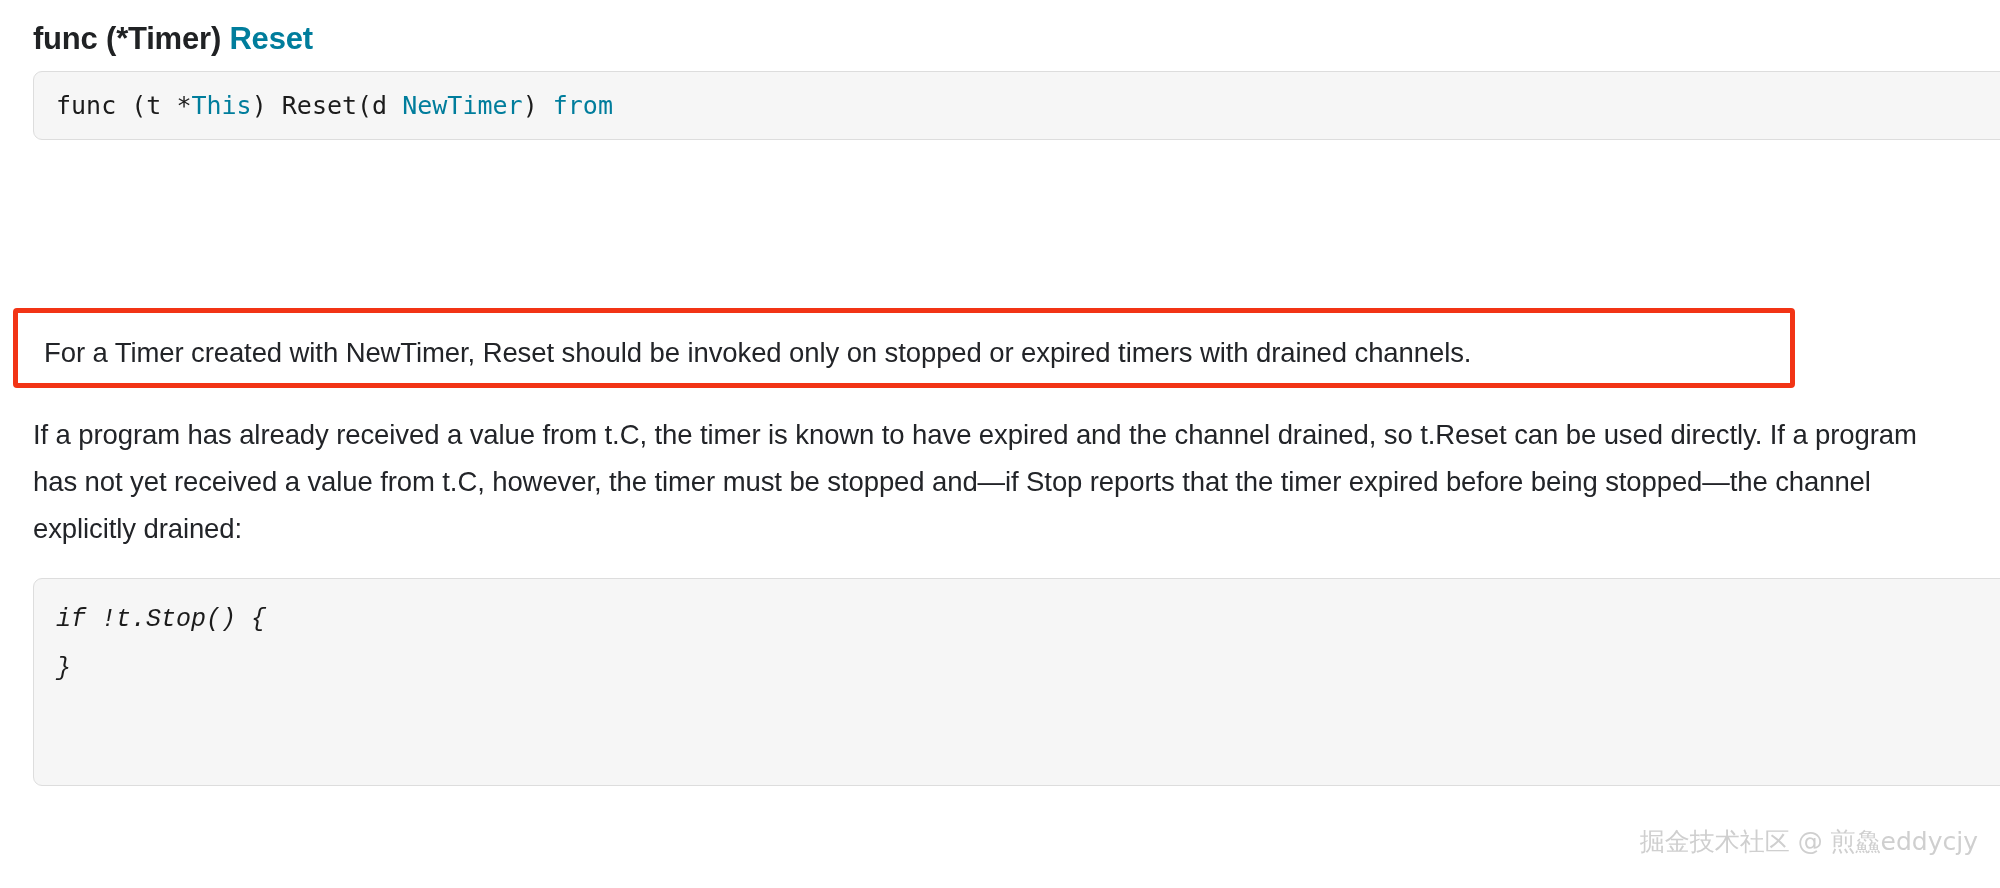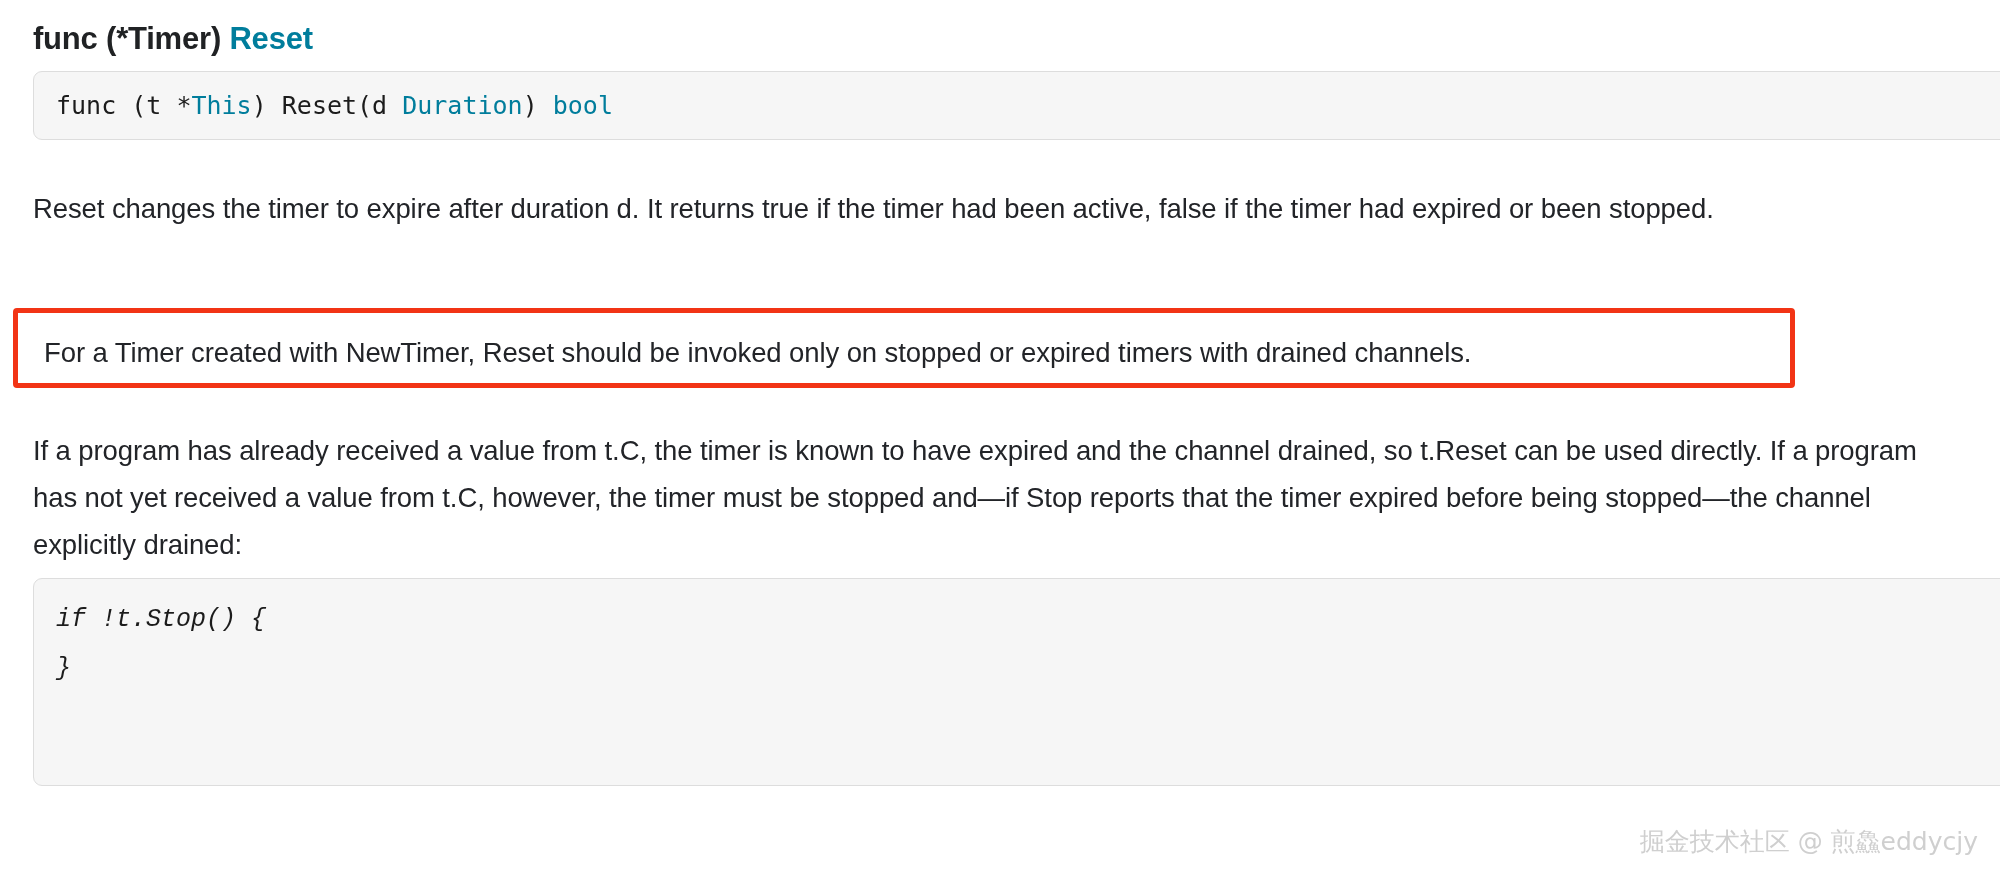--- a/index.html
+++ b/index.html
@@ -126,21 +126,20 @@
     color: #222428;
     letter-spacing: -0.1px;
     margin: 0;
     white-space: nowrap;
   }
 
   .para-2 {
     left: 0;
     top: 411px;
     width: 1900px;
-    margin-top: 16px;
   }
 
   .para-3 {
     left: 0;
     top: 822px;
     width: 1400px;
     line-height: 40px;
   }
 
   
@@ -157,23 +156,22 @@
   }
 </style>
 </head>
 <body>
 
 <div class="page">
   <div class="content">
 
     <h2 class="doc-heading"><span>func (*Timer) </span><span class="fn-name">Reset</span></h2>
 
-    <pre class="code-block code-signature"><code><span>func (t *</span><span class="tok-type">This</span><span>) Reset(d </span><span class="tok-type">Duration</span><span>) </span><span class="tok-type">bool</span></code></pre>
+    <pre class="code-block code-signature"><code><span>func (t *</span><span class="tok-type">This</span><span>) Reset(d </span><span class="tok-type">NewTimer</span><span>) </span><span class="tok-type">from</span></code></pre>
 
-    <p class="para para-1">Reset changes the timer to expire after duration d. It returns true if the timer had been active, false if the timer had expired or been stopped.</p>
 
     <div class="highlight-box">
       <p class="para-highlight">For a Timer created with NewTimer, Reset should be invoked only on stopped or expired timers with drained channels.</p>
     </div>
 
     <p class="para para-2">If a program has already received a value from t.C, the timer is known to have expired and the channel drained, so t.Reset can be used directly. If a program has not yet received a value from t.C, however, the timer must be stopped and—if Stop reports that the timer expired before being stopped—the channel explicitly drained:</p>
 
     <pre class="code-block code-example"><div class="code-line">if !t.Stop() {</div><div class="code-line">}</div></pre>
 
 

